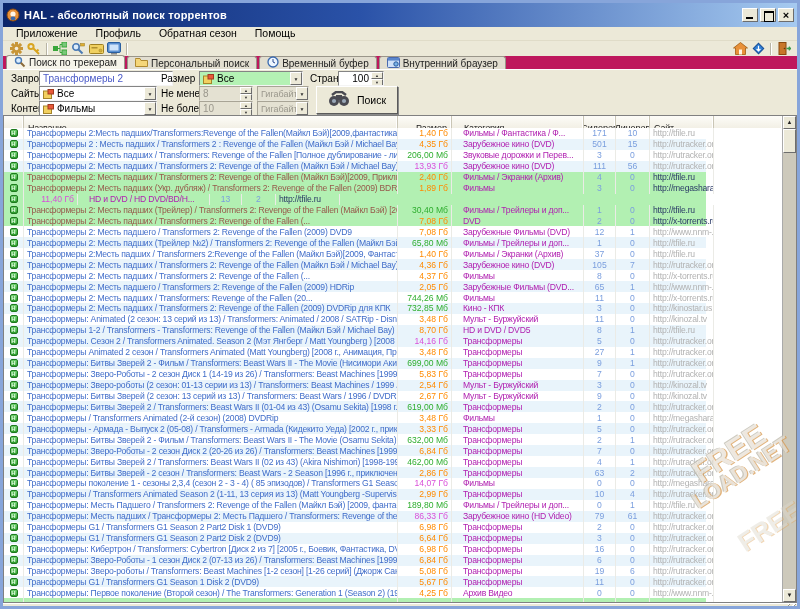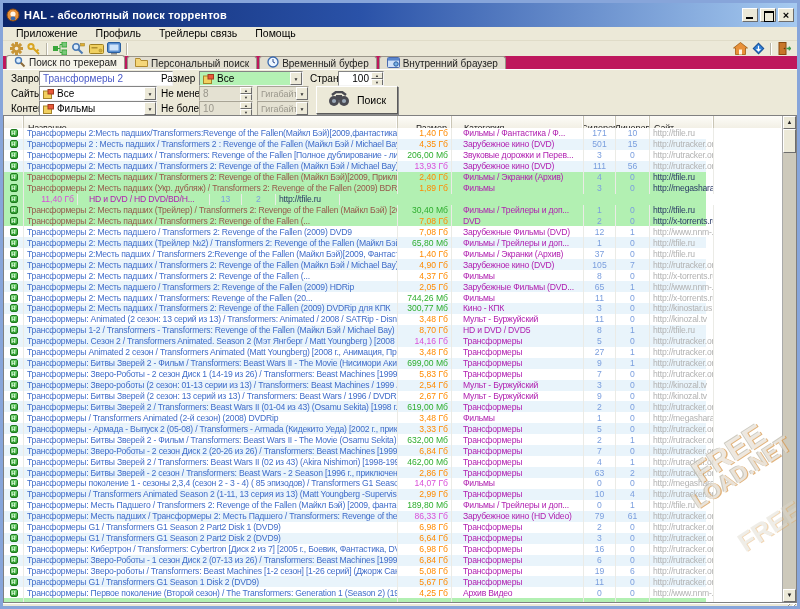--- a/index.html
+++ b/index.html
@@ -95,21 +95,21 @@
     </span>
     <span class="title">HAL - абсолютный поиск торрентов</span>
     <span class="winbtn min"></span>
     <span class="winbtn max"></span>
     <span class="winbtn close">×</span>
   </div>
 
   <div class="menubar">
     <span class="menuitem">Приложение</span>
     <span class="menuitem">Профиль</span>
-    <span class="menuitem">Трейлеры связь</span>
+    <span class="menuitem">Обратная сезон</span>
     <span class="menuitem">Помощь</span>
   </div>
 
   <div class="toolbar">
     <span class="tbtn">
       <svg width="13" height="13">
           <g fill="#c89638">
             <rect x="5" y="0" width="3" height="13"></rect>
             <rect x="0" y="5" width="13" height="3"></rect>
             <rect x="5" y="0" width="3" height="13" transform="rotate(45 6.5 6.5)"></rect>
@@ -440,21 +440,21 @@
             <span class="c cc">Фильмы / Экранки (Архив)</span>
             <span class="c csd">37</span>
             <span class="c clc">0</span>
             <span class="c cst">http://tfile.ru</span>
           </div>
           <div class="trow bg-blue">
             <span class="c ci">
               <span class="tic">H</span>
             </span>
             <span class="c cn">Трансформеры 2: Месть падших / Transformers 2: Revenge of the Fallen (Майкл Бэй / Michael Bay) [2009 г., фантаст...</span>
-            <span class="c cs sz-orange">4,90 Гб</span>
+            <span class="c cs sz-orange">4,36 Гб</span>
             <span class="c cc">Зарубежное кино (DVD)</span>
             <span class="c csd">105</span>
             <span class="c clc">7</span>
             <span class="c cst">http://rutracker.org</span>
           </div>
           <div class="trow bg-white">
             <span class="c ci">
               <span class="tic">H</span>
             </span>
             <span class="c cn">Трансформеры 2: Месть падших / Transformers 2: Revenge of the Fallen (...</span>
@@ -484,21 +484,21 @@
             <span class="c cc">Фильмы</span>
             <span class="c csd">11</span>
             <span class="c clc">0</span>
             <span class="c cst">http://x-torrents.ru</span>
           </div>
           <div class="trow bg-blue">
             <span class="c ci">
               <span class="tic">H</span>
             </span>
             <span class="c cn">Трансформеры 2: Месть падших / Transformers 2: Revenge of the Fallen (2009) DVDRip для КПК</span>
-            <span class="c cs sz-green">300,77 Мб</span>
+            <span class="c cs sz-green">732,85 Мб</span>
             <span class="c cc">Кино - КПК</span>
             <span class="c csd">3</span>
             <span class="c clc">0</span>
             <span class="c cst">http://kinostar.us</span>
           </div>
           <div class="trow bg-white">
             <span class="c ci">
               <span class="tic">H</span>
             </span>
             <span class="c cn">Трансформеры: Animated (2 сезон: 13 серий из 13) / Transformers: Animated / 2008 / SATRip - DisneyJazz</span>

